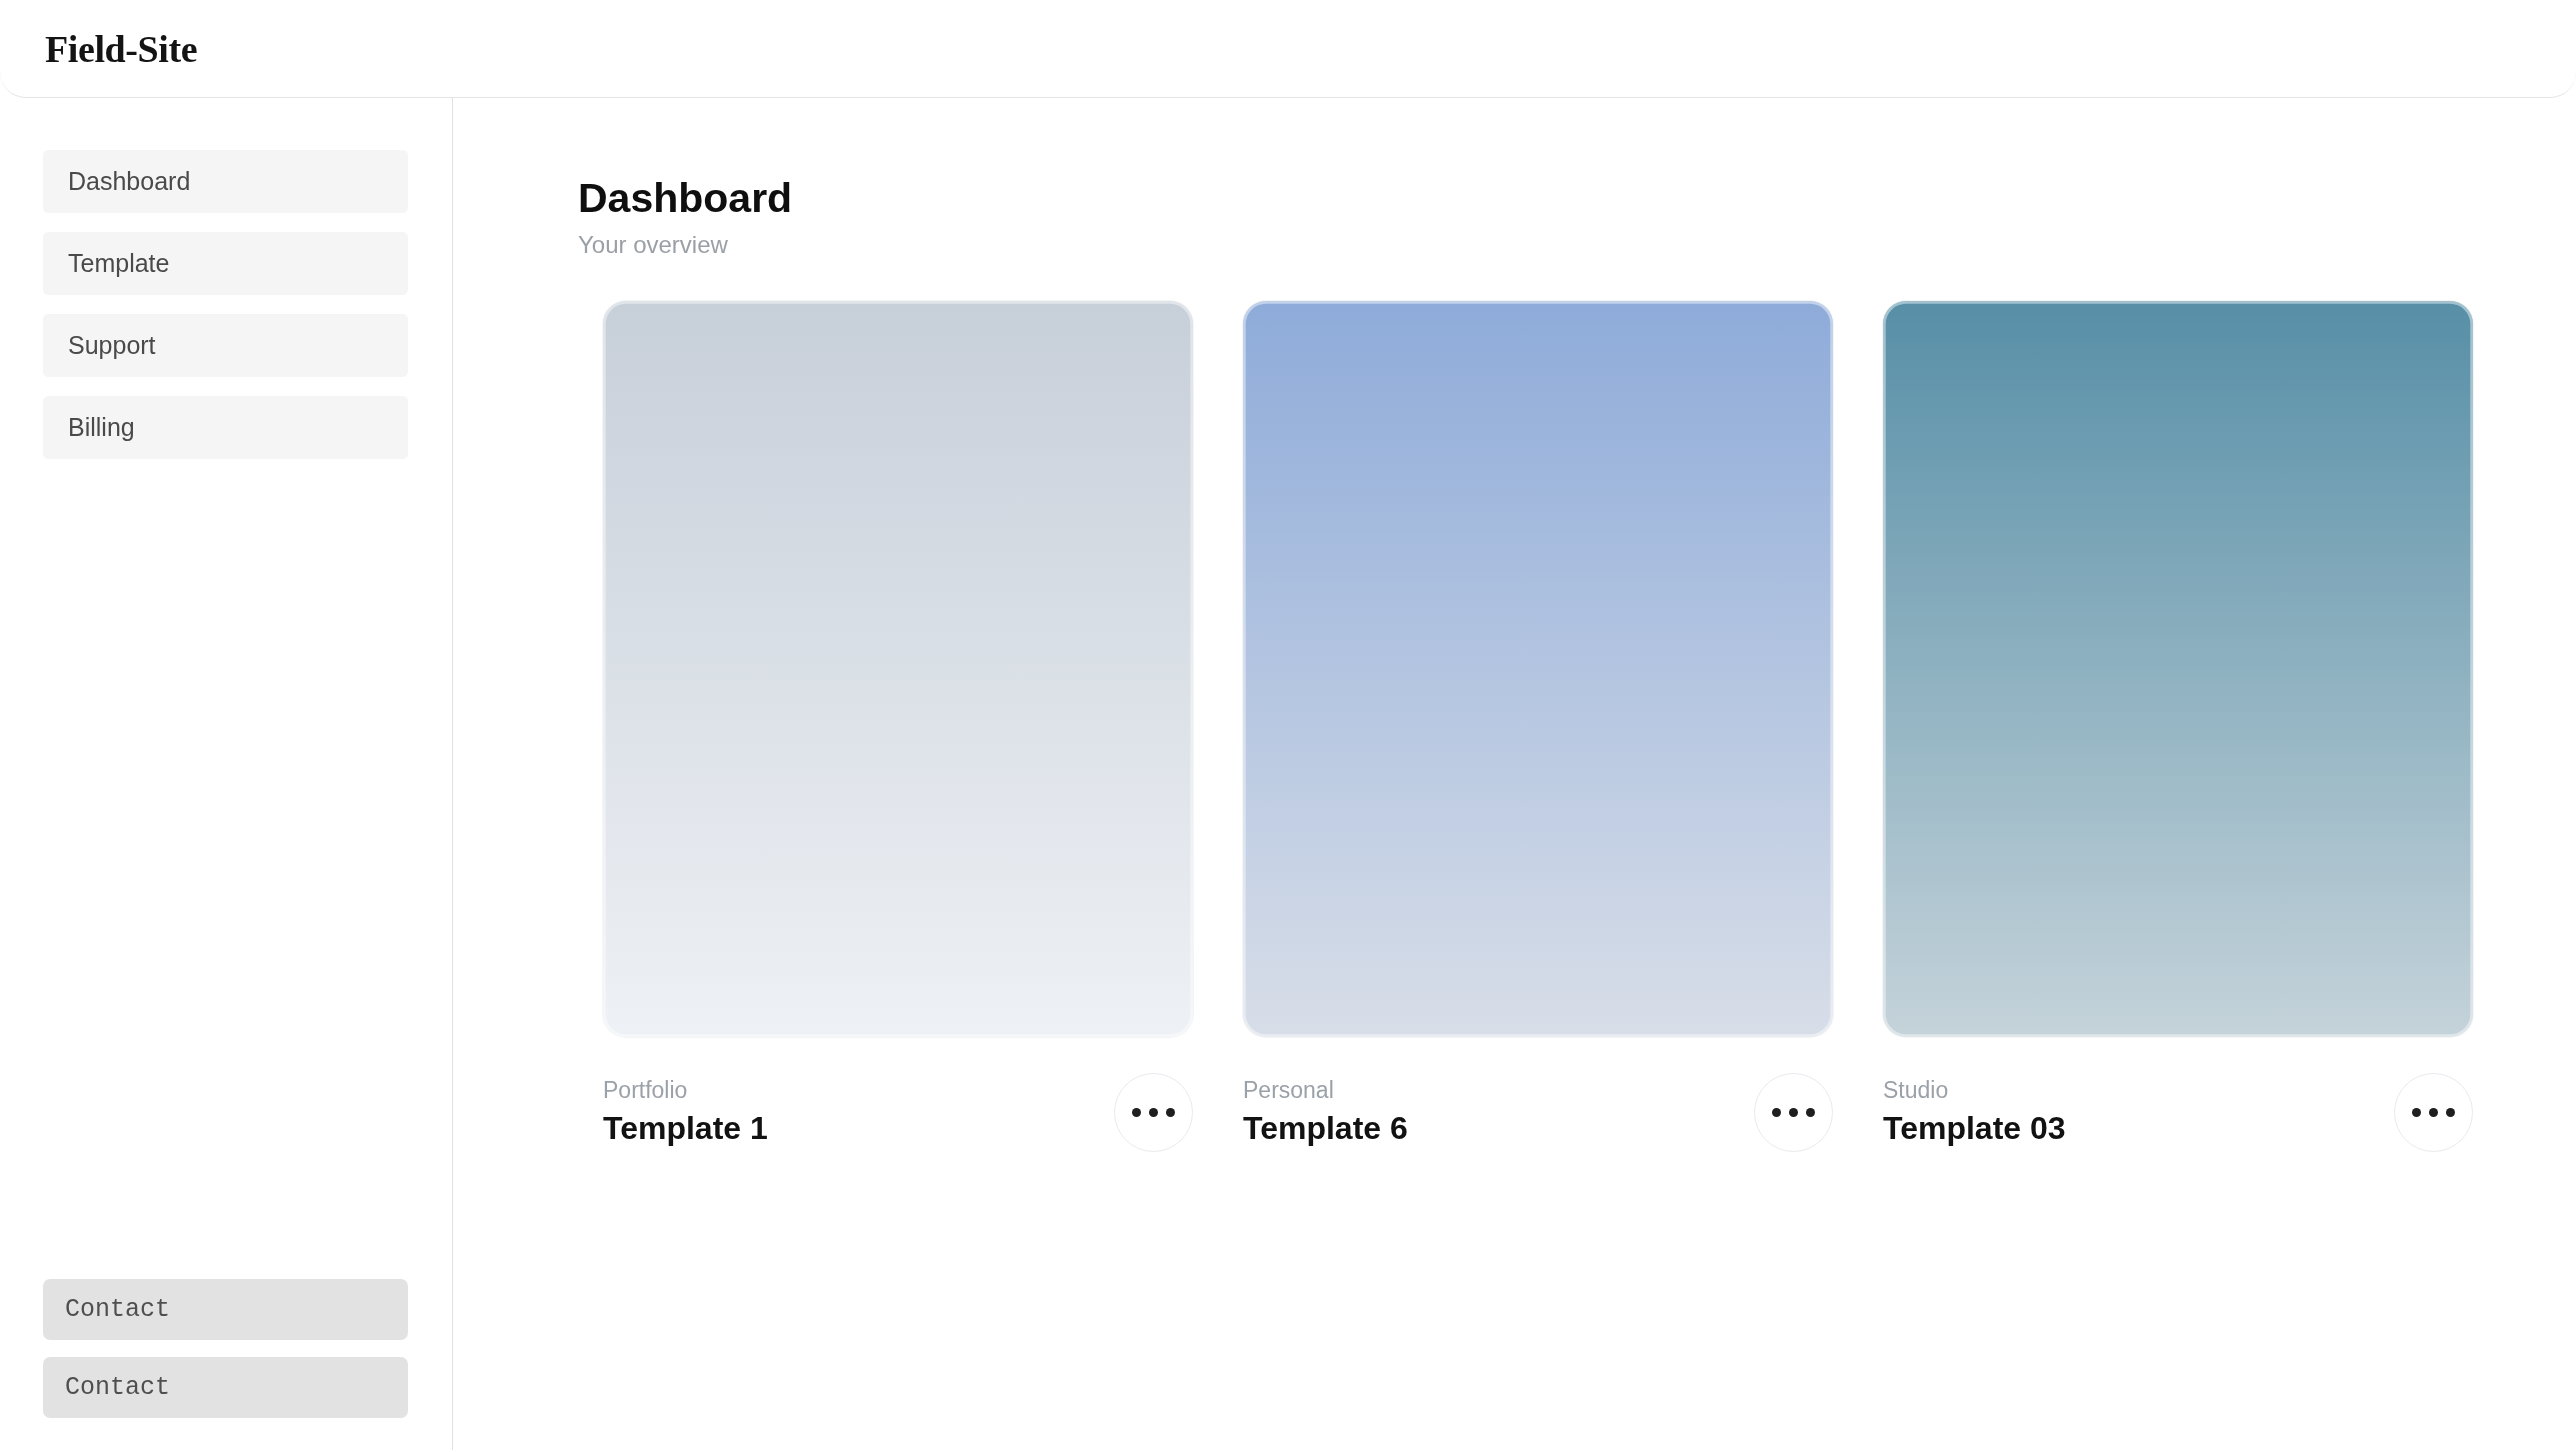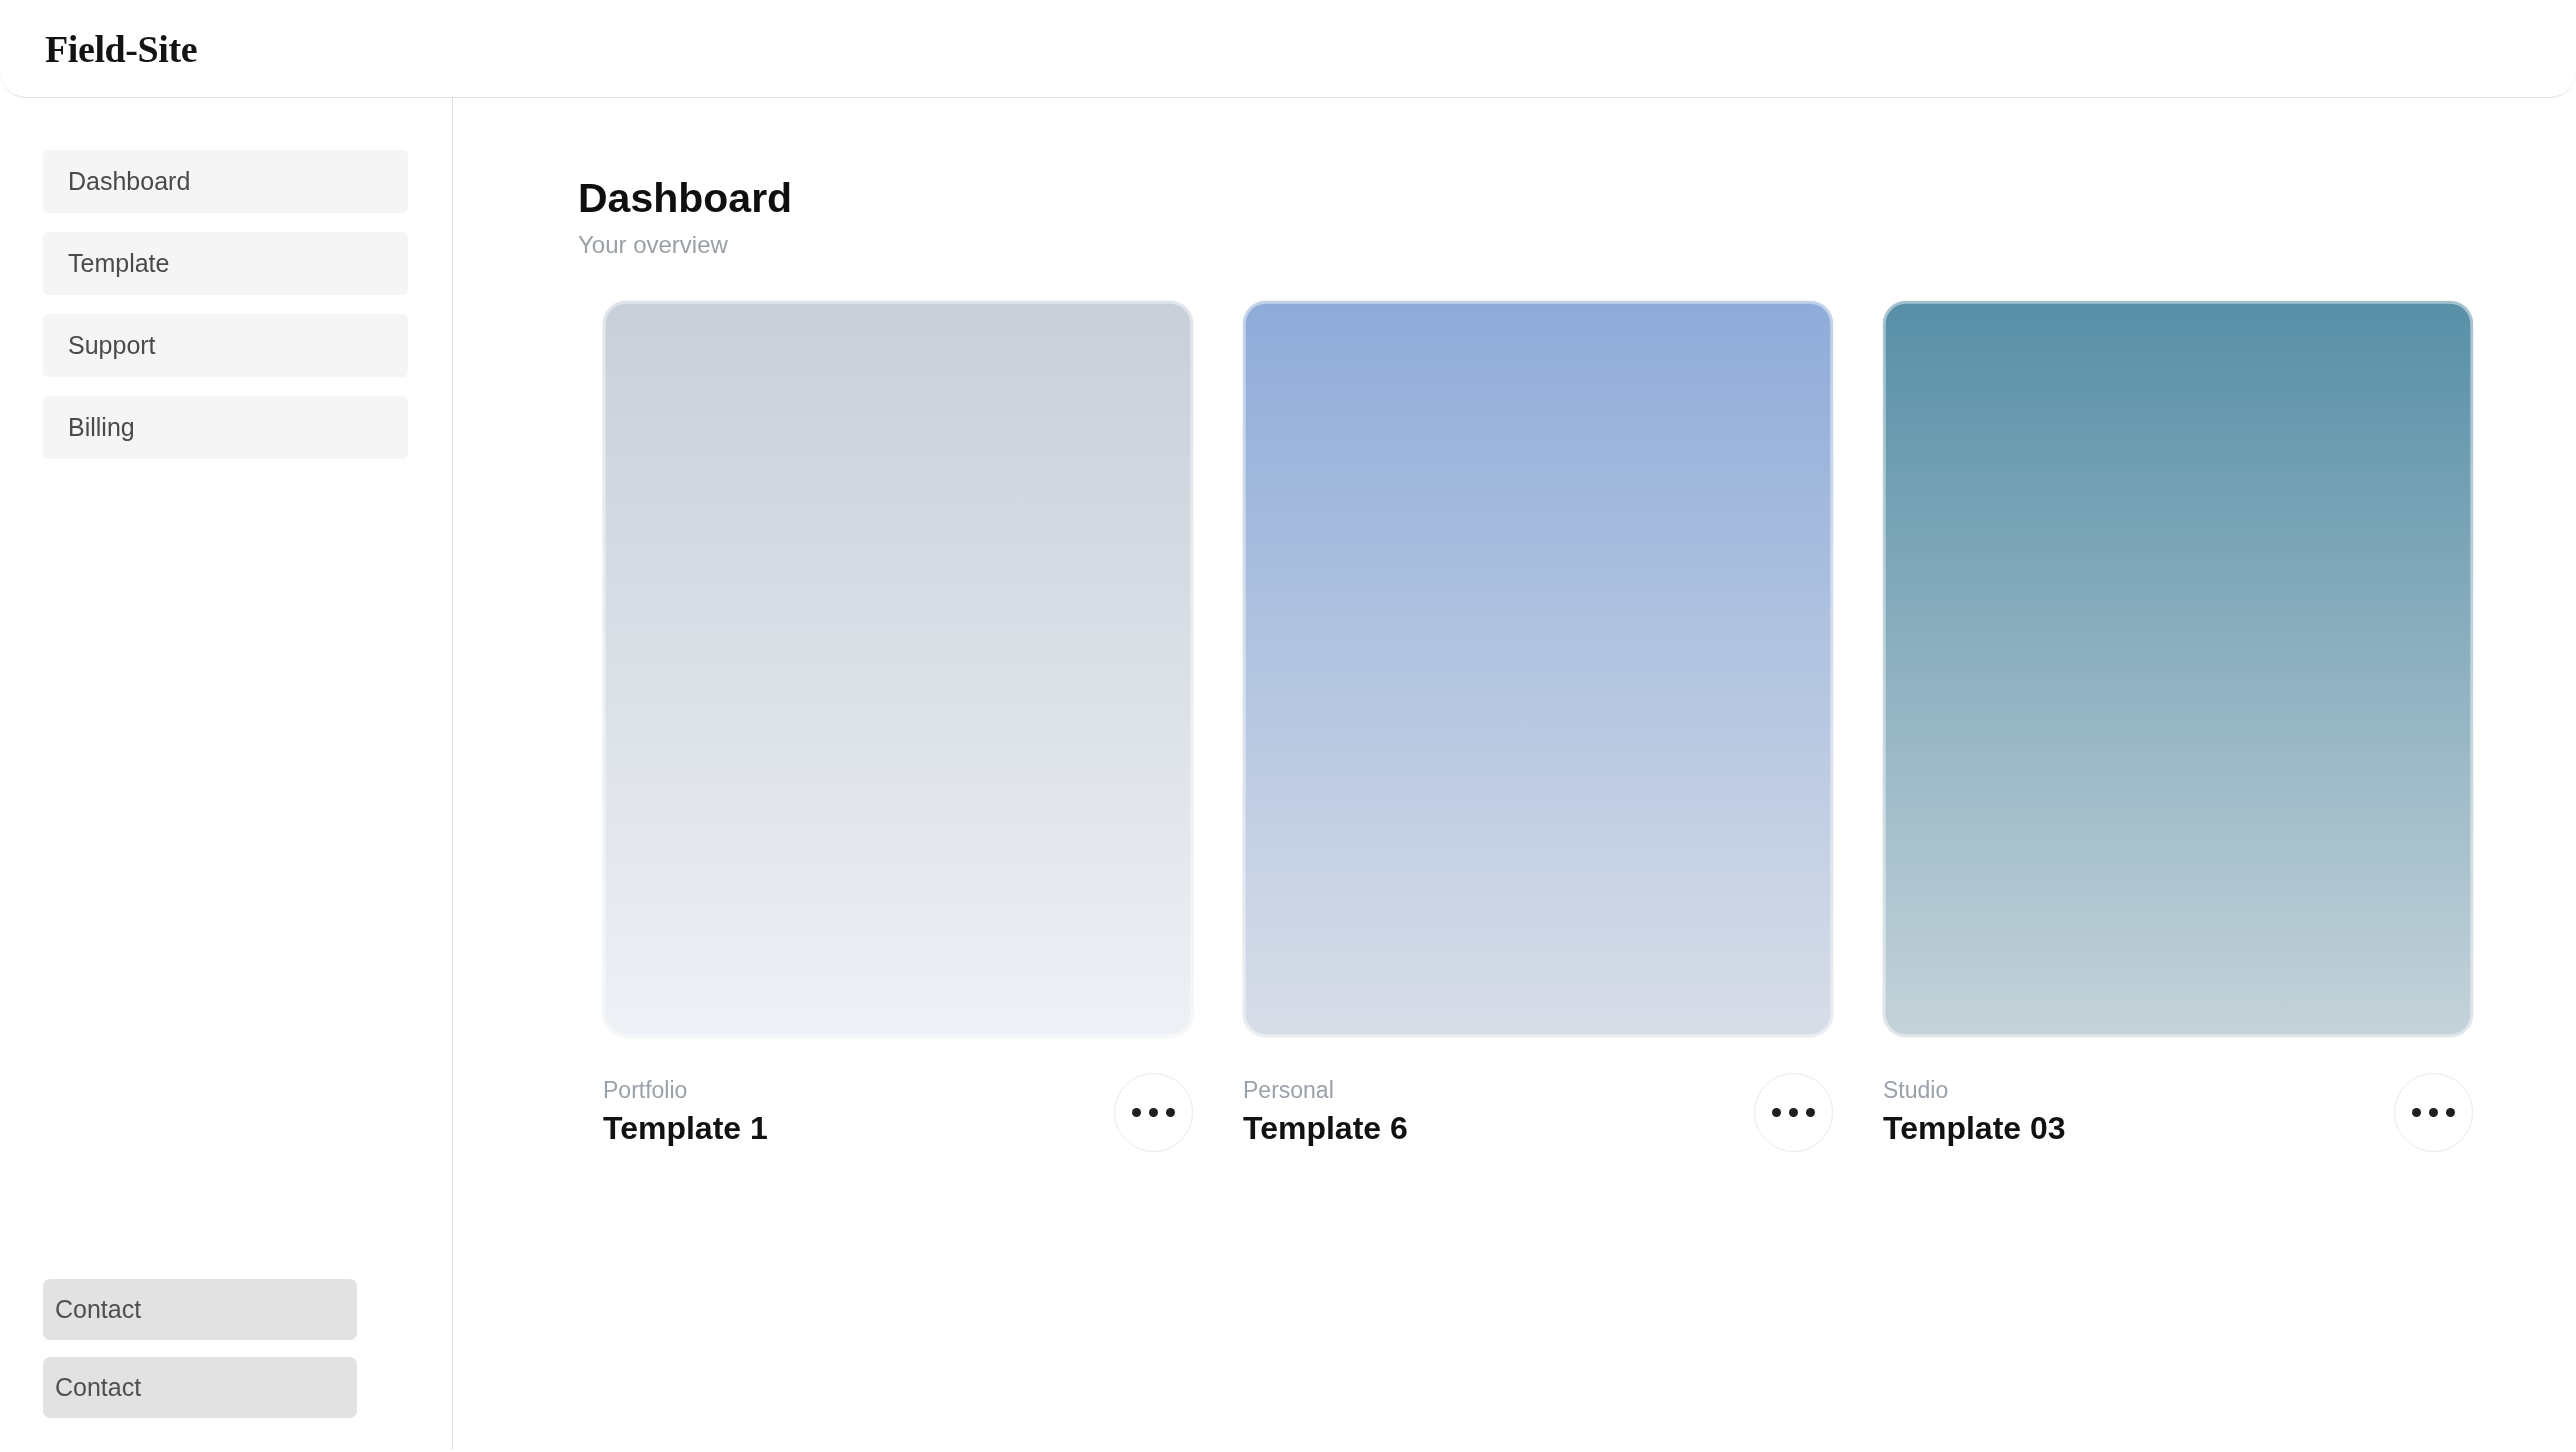--- a/index.html
+++ b/index.html
@@ -36,28 +36,29 @@
     margin-bottom: 19px;
     background: #f5f5f5;
     border-radius: 5.4px;
     display: flex; align-items: center;
     padding-left: 25px;
     font-size: 25px; color: #4a4a4a;
     cursor: pointer;
   }
   .sidebar-footer { margin-top: auto; }
   .footer-btn {
-    width: 314px; height: 61px;
+    width: 365px; height: 61px;
     margin-top: 17px;
     background: #e2e2e2;
     border-radius: 7.2px;
     display: flex; align-items: center;
-    padding-left: 12px;
+    padding-left: 22px;
     font-size: 25px; color: #4f4f4f;
     cursor: pointer;
+    font-family: Liberation Mono, monospace;
   }
 
   
   .main { flex: 1 1 auto; padding: 77px 125px 0 125px; background: #ffffff; }
   .page-title { font-size: 41px; font-weight: 700; color: #0f0f0f; line-height: 1.15; }
   .page-subtitle { margin-top: 9px; font-size: 24px; color: #9aa0a6; }
 
   .cards { margin-top: 42px; display: flex; gap: 50px; padding-left: 25px; }
   .card { width: 590px; }
   .card-media {

